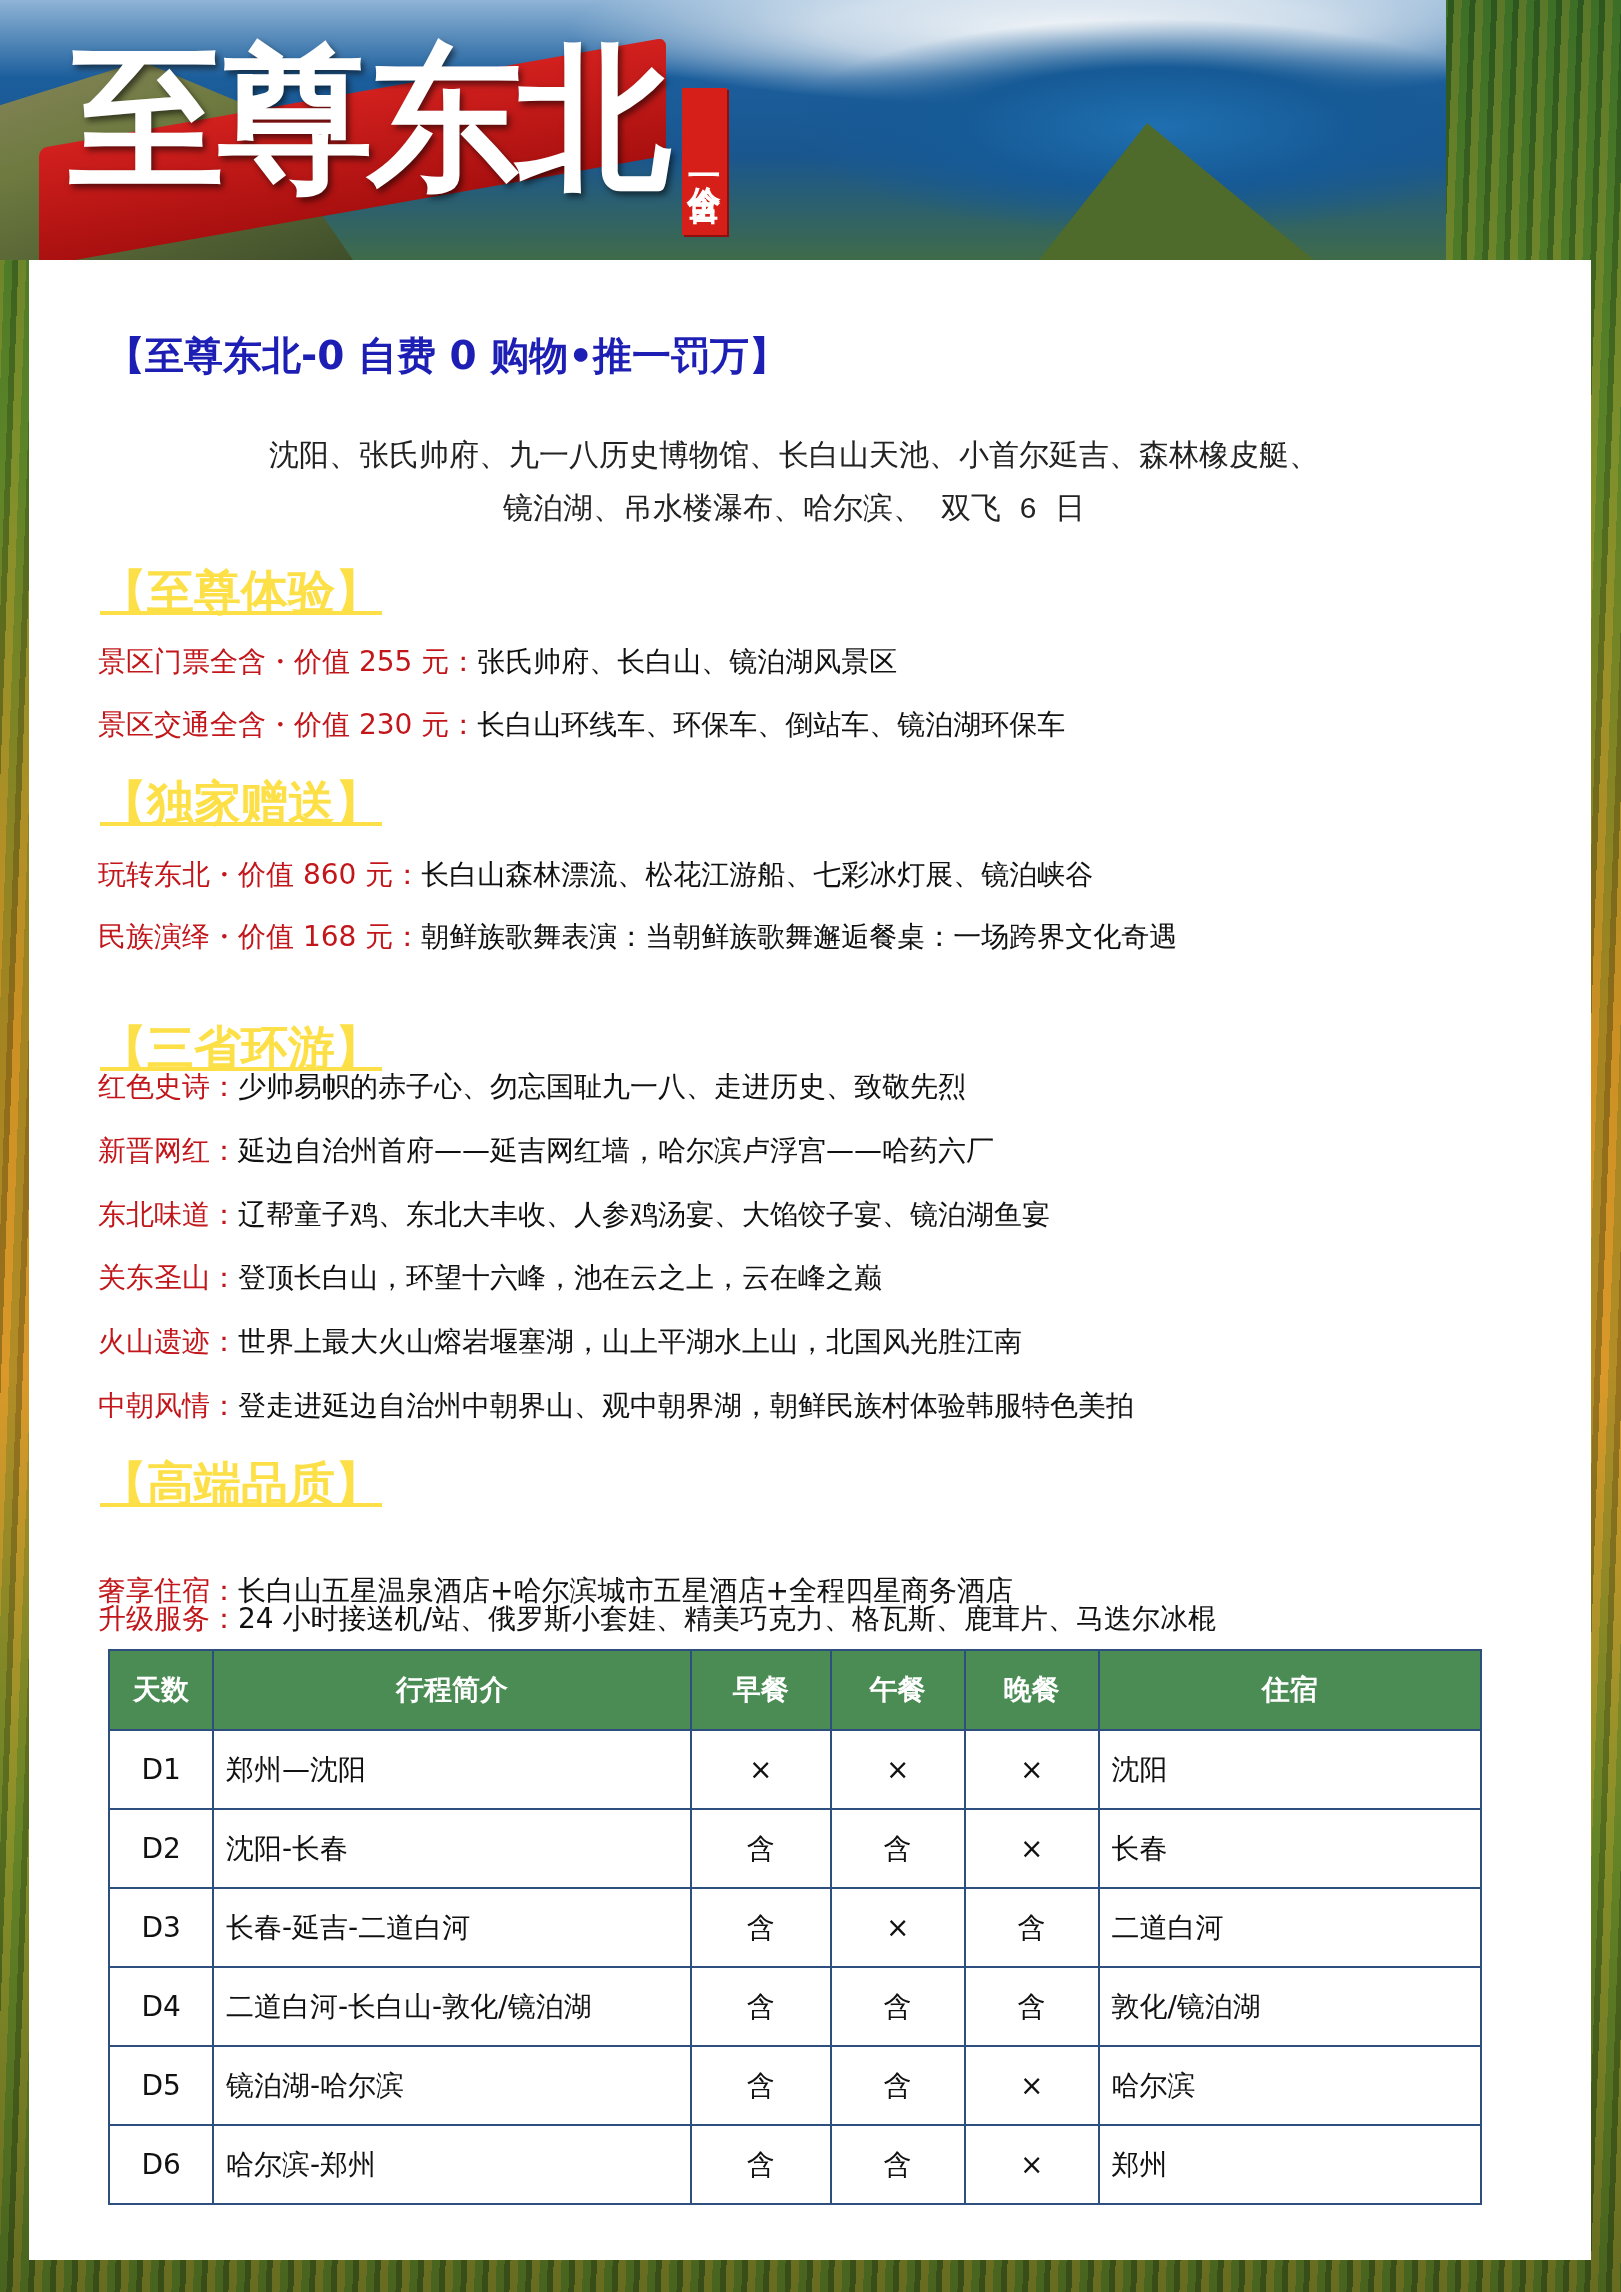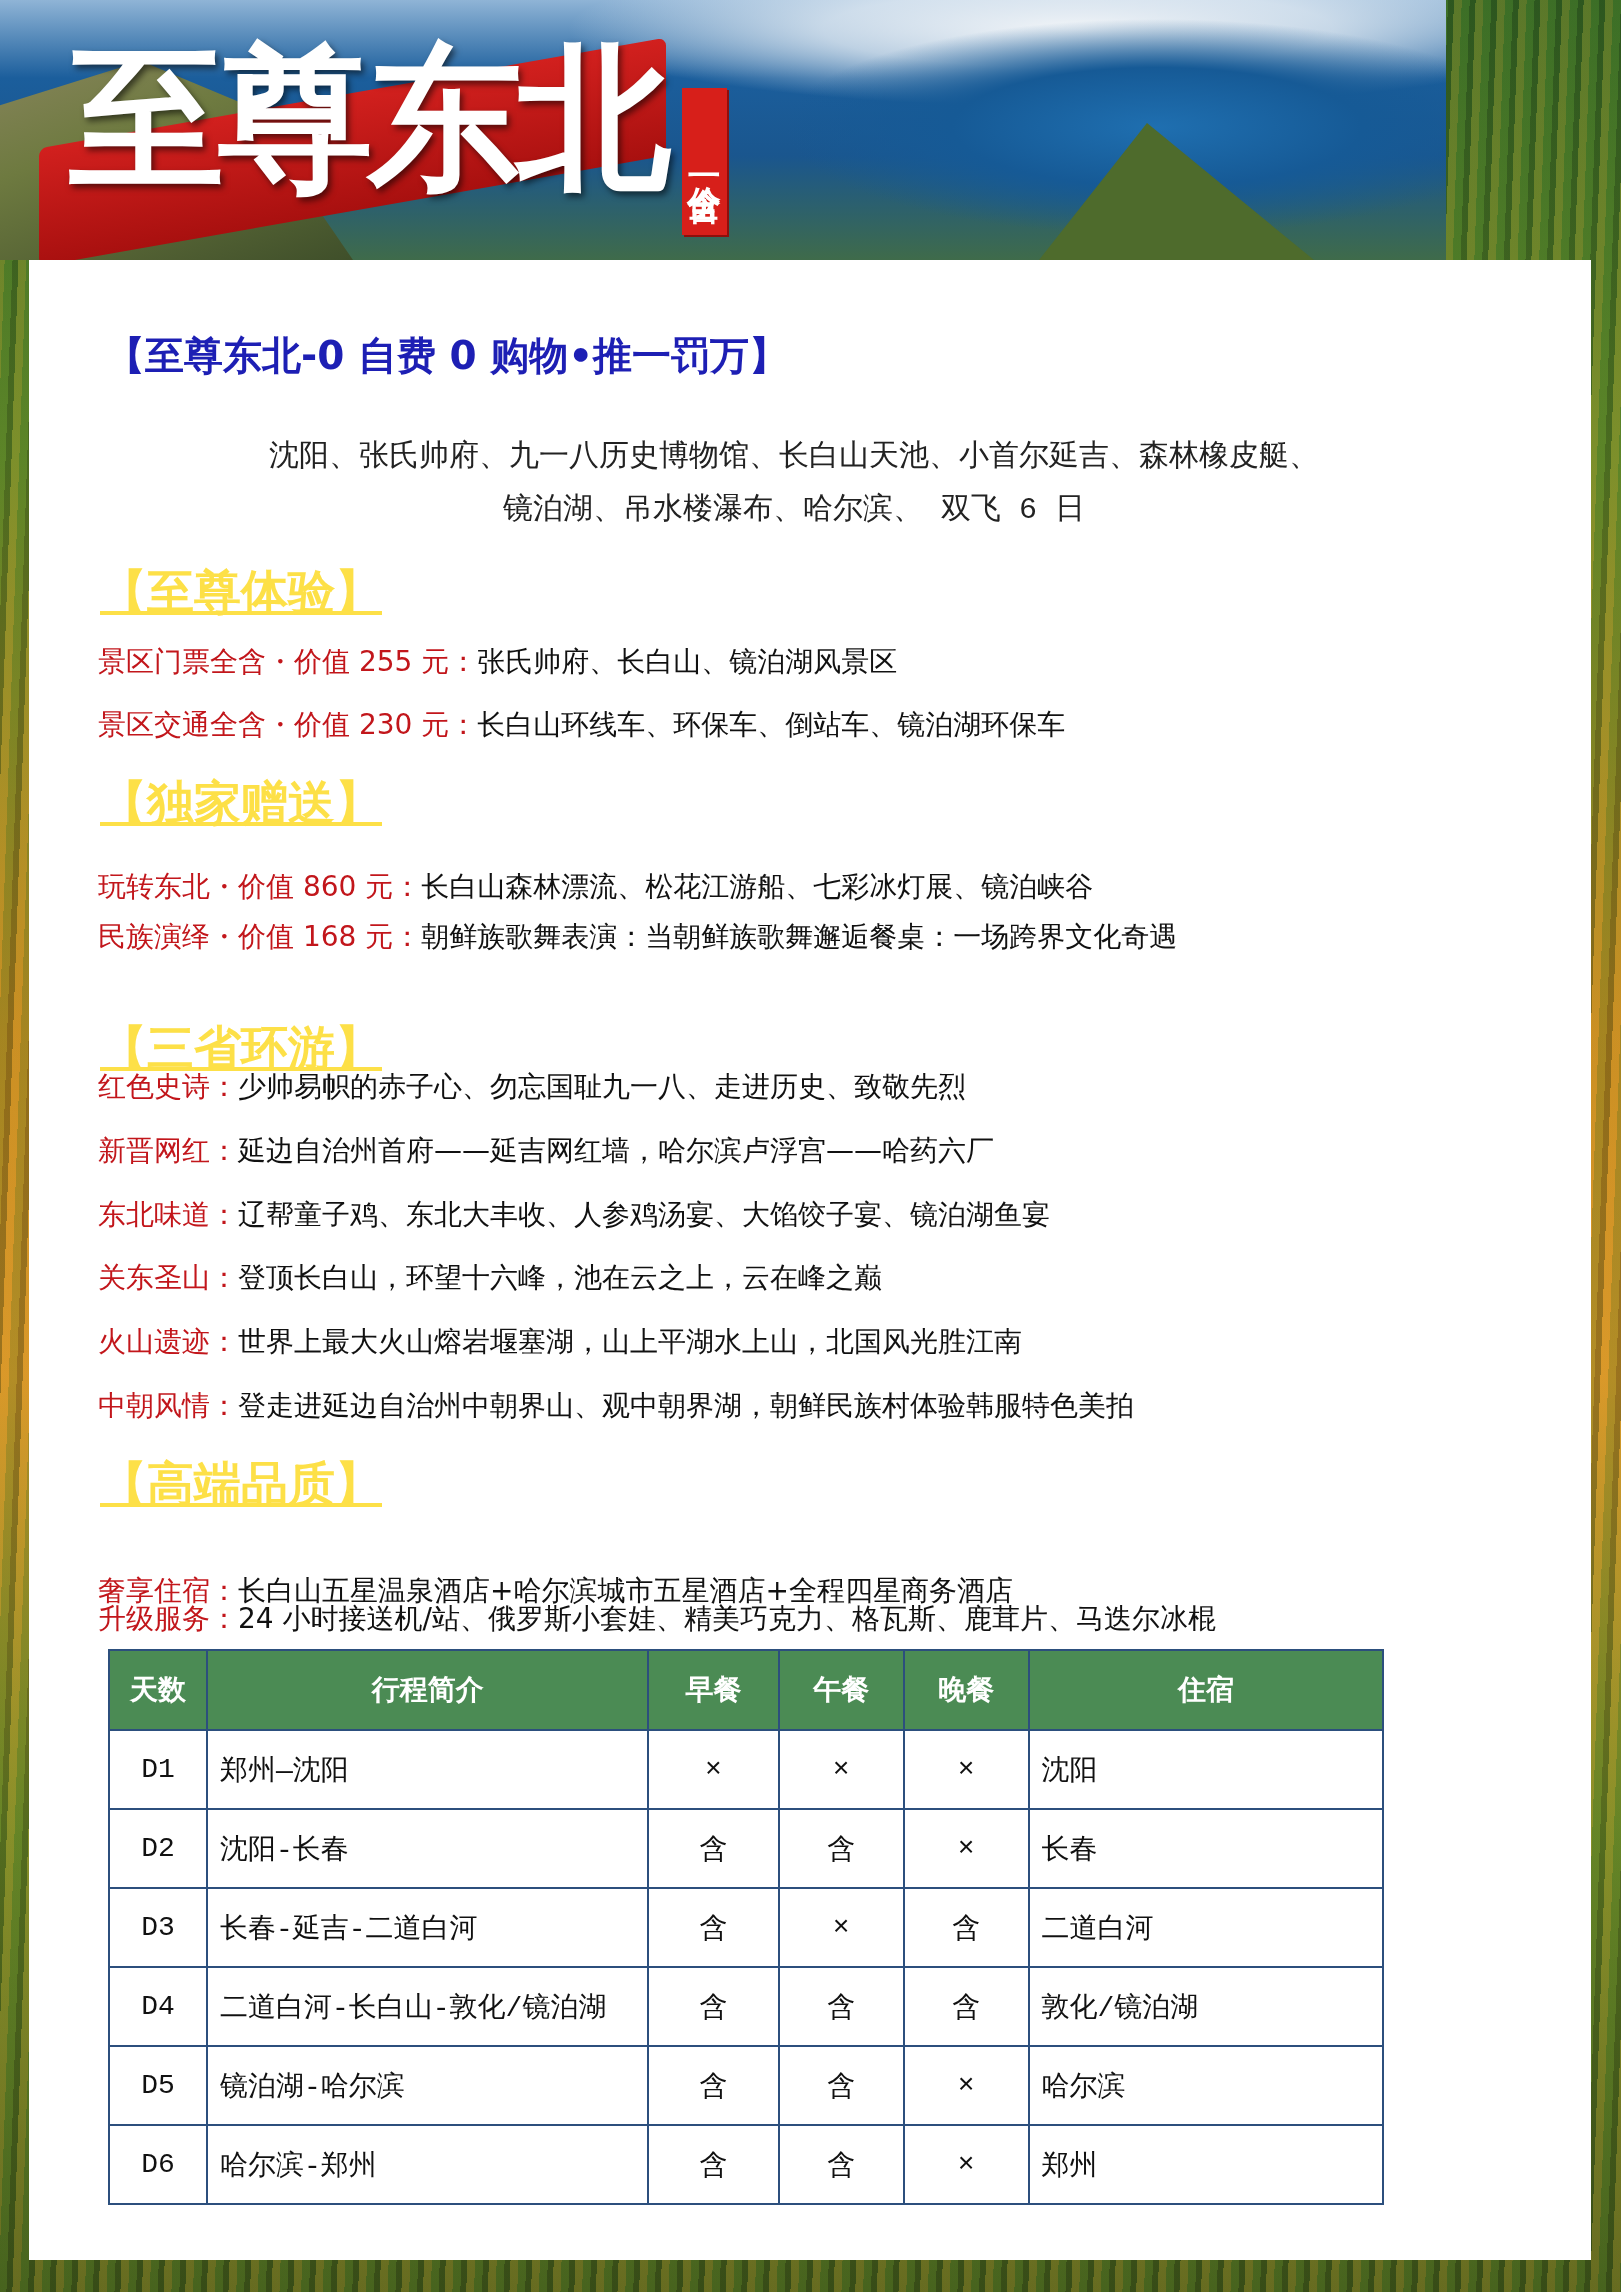--- a/index.html
+++ b/index.html
@@ -64,22 +64,22 @@
     font-size: 30px; line-height: 53px; color: #222;
   }
   .sec-title {
     position: absolute; left: 100px; font-size: 47px; font-weight: bold; color: #fde047; text-decoration: underline;
   }
   .line {
     position: absolute; left: 98px; font-size: 28px; color: #111; white-space: nowrap;
   }
   .line .lbl { color: #c2161b; }
   .itin {
-    position: absolute; left: 108px; top: 1649px; width: 1276px;
-    border-collapse: collapse; font-size: 28px; font-family: Liberation Mono, monospace;
+    position: absolute; left: 108px; top: 1649px; width: 1374px;
+    border-collapse: collapse; font-size: 28px;
   }
   .itin th {
     background: #4b8b54; color: #fff; font-weight: bold; height: 76px;
     border: 2px solid #2c4f7d; font-size: 28px;
   }
   .itin td {
     height: 75px; border: 2px solid #2c4f7d; color: #111; text-align: center;
   }
   .itin td.left { text-align: left; padding-left: 11.8px; }
   .itin tr { border-bottom: 2px solid #2c4f7d; }
@@ -108,21 +108,21 @@
 
 <div class="sec-title" style="top:561px;">【至尊体验】</div>
 <div class="line" style="top:643px;">
   <span class="lbl">景区门票全含・价值 255 元：</span><span>张氏帅府、长白山、镜泊湖风景区</span>
 </div>
 <div class="line" style="top:706px;">
   <span class="lbl">景区交通全含・价值 230 元：</span><span>长白山环线车、环保车、倒站车、镜泊湖环保车</span>
 </div>
 
 <div class="sec-title" style="top:772px;">【独家赠送】</div>
-<div class="line" style="top:856px;margin-top:12px;">
+<div class="line" style="top:856px;">
   <span class="lbl">玩转东北・价值 860 元：</span><span>长白山森林漂流、松花江游船、七彩冰灯展、镜泊峡谷</span>
 </div>
 <div class="line" style="top:918px;">
   <span class="lbl">民族演绎・价值 168 元：</span><span>朝鲜族歌舞表演：当朝鲜族歌舞邂逅餐桌：一场跨界文化奇遇</span>
 </div>
 
 <div class="sec-title" style="top:985px;margin-top:32px;">【三省环游】</div>
 <div class="line" style="top:1068px;">
   <span class="lbl">红色史诗：</span><span>少帅易帜的赤子心、勿忘国耻九一八、走进历史、致敬先烈</span>
 </div>

